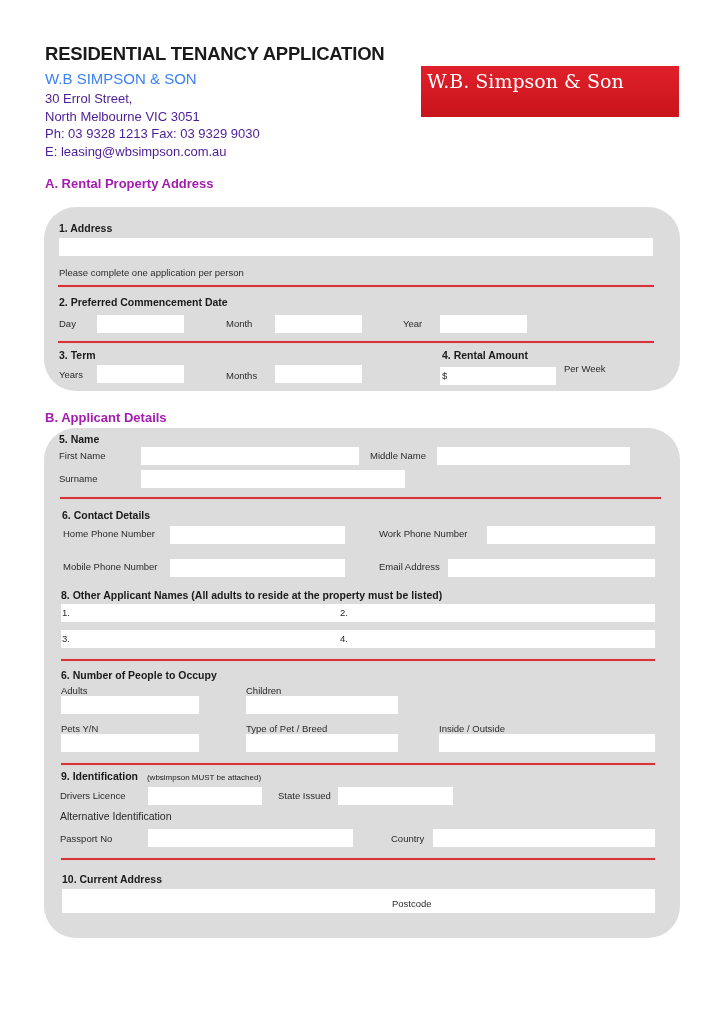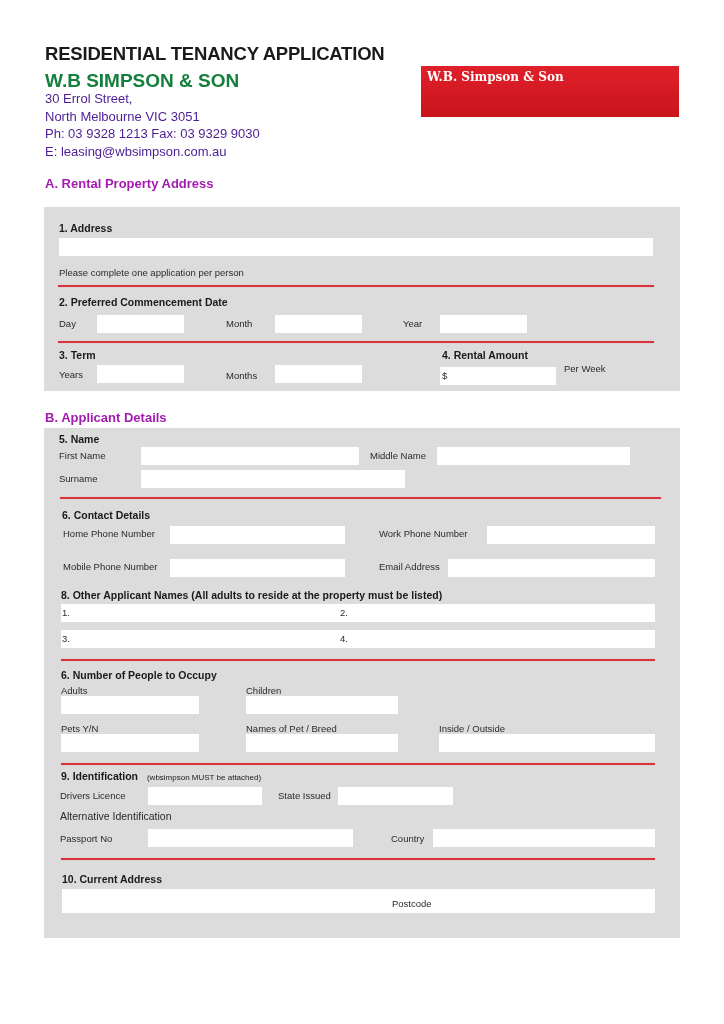--- a/index.html
+++ b/index.html
@@ -1,29 +1,29 @@
 <!DOCTYPE html>
 <html><head>
 <meta charset="utf-8">
 <style>
   html, body { margin: 0; padding: 0; background: #ffffff; }
   body { width: 724px; height: 1024px; position: relative; overflow: hidden;
          font-family: "Liberation Sans", "DejaVu Sans", sans-serif; color: #222; }
   .abs { position: absolute; }
   .title { left: 45px; top: 43px; font-size: 18.5px; font-weight: bold; color: #1a1a1a; letter-spacing: -0.2px; }
-  .company { left: 45px; top: 70px; font-size: 19px; font-weight: bold; color: #15803d; }
+  .company { left: 45px; top: 70px; font-size: 15px; font-weight: normal; color: #3b82f6; }
   .addr { left: 45px; font-size: 13px; color: #4c1d95; }
   .logo { left: 421px; top: 66px; width: 258px; height: 51px;
           background: linear-gradient(#e0202a, #c8141c); }
-  .logo-name { left: 6px; top: 4px; font-family: "DejaVu Serif", serif; font-weight: bold;
-               color: #fff; font-size: 12px; white-space: nowrap; }
+  .logo-name { left: 6px; top: 4px; font-family: "DejaVu Serif", serif; font-weight: normal;
+               color: #fff; font-size: 19px; white-space: nowrap; }
   .logo-since { left: 7px; top: 32px; font-family: "DejaVu Serif", serif; font-weight: bold;
                 color: #fff; font-size: 10.5px; letter-spacing: 0.5px; margin-top: 26px; }
   .section-h { font-size: 13px; font-weight: bold; color: #a21caf; }
-  .panel { background: #dcdcdc; }
+  .panel { background: #dcdcdc; border-radius: 32px; }
   .q { font-size: 10.5px; font-weight: bold; color: #1a1a1a; white-space: nowrap; }
   .lbl { font-size: 9.5px; color: #2a2a2a; white-space: nowrap; }
   .small { font-size: 8px; font-weight: normal; }
   .field { background: #ffffff; border: 0; padding: 0; margin: 0; box-sizing: border-box;
            font-family: "Liberation Sans", sans-serif; font-size: 9.5px; color: #2a2a2a; }
   .field-text { font-size: 9.5px; color: #2a2a2a; white-space: nowrap; }
   .rule { height: 2px; background: #d8323a; box-shadow: 0 0 1px #f08a8e; }
 </style>
 </head>
 <body>
@@ -104,21 +104,21 @@
   </div>
   <div class="abs rule" style="left:17px; top:231px; width:594px"></div>
 
   <div class="abs q" style="left:17px; top:241px">6. Number of People to Occupy</div>
   <div class="abs lbl" style="left:17px; top:257px">Adults</div>
   <input class="abs field" style="left: 17px; top: 268px; width: 138px; height: 18px;">
   <div class="abs lbl" style="left:202px; top:257px">Children</div>
   <input class="abs field" style="left: 202px; top: 268px; width: 152px; height: 18px;">
   <div class="abs lbl" style="left:17px; top:295px">Pets Y/N</div>
   <input class="abs field" style="left: 17px; top: 306px; width: 138px; height: 18px;">
-  <div class="abs lbl" style="left:202px; top:295px">Names of Pet / Breed</div>
+  <div class="abs lbl" style="left:202px; top:295px">Type of Pet / Breed</div>
   <input class="abs field" style="left: 202px; top: 306px; width: 152px; height: 18px;">
   <div class="abs lbl" style="left:395px; top:295px">Inside / Outside</div>
   <input class="abs field" style="left: 395px; top: 306px; width: 216px; height: 18px;">
   <div class="abs rule" style="left:17px; top:335px; width:594px"></div>
 
   <div class="abs q" style="left:17px; top:342px">
     <span>9. Identification</span>
     <span class="small" style="margin-left:6px">(wbsimpson MUST be attached)</span>
   </div>
   <div class="abs lbl" style="left:16px; top:362px">Drivers Licence</div>

